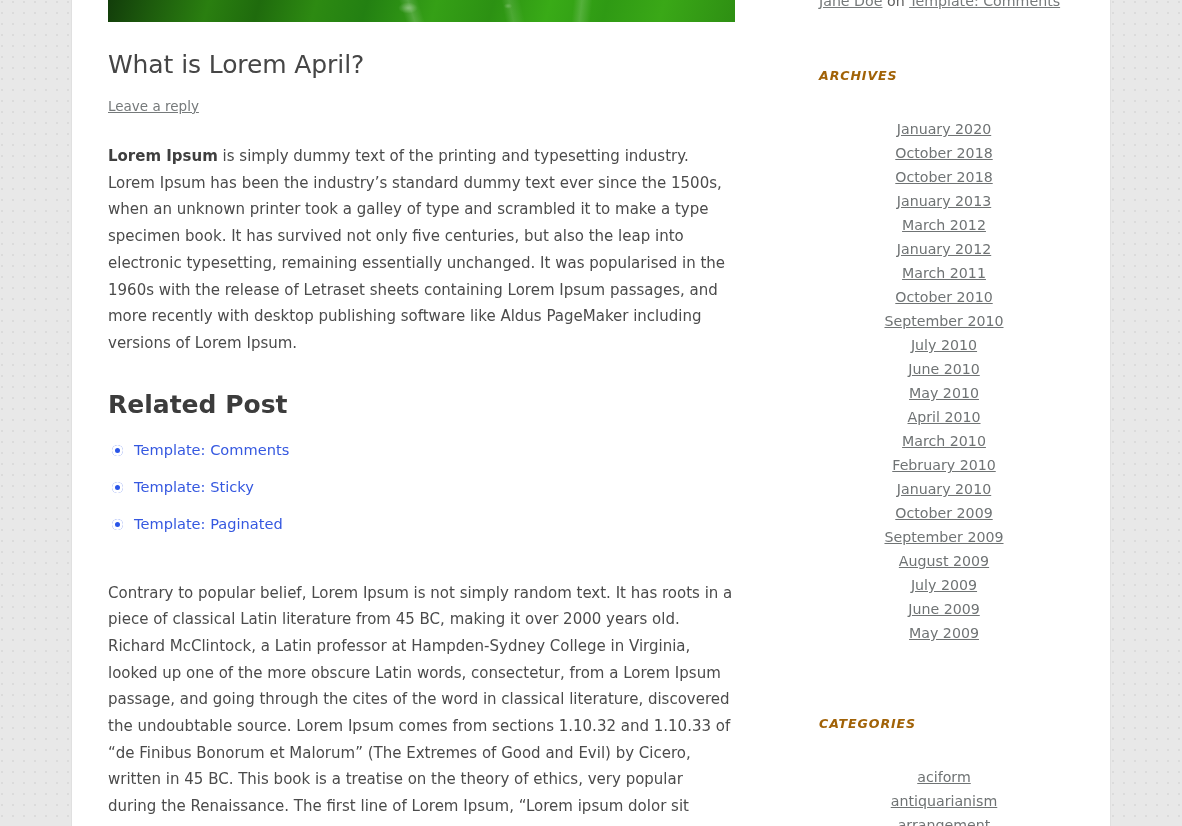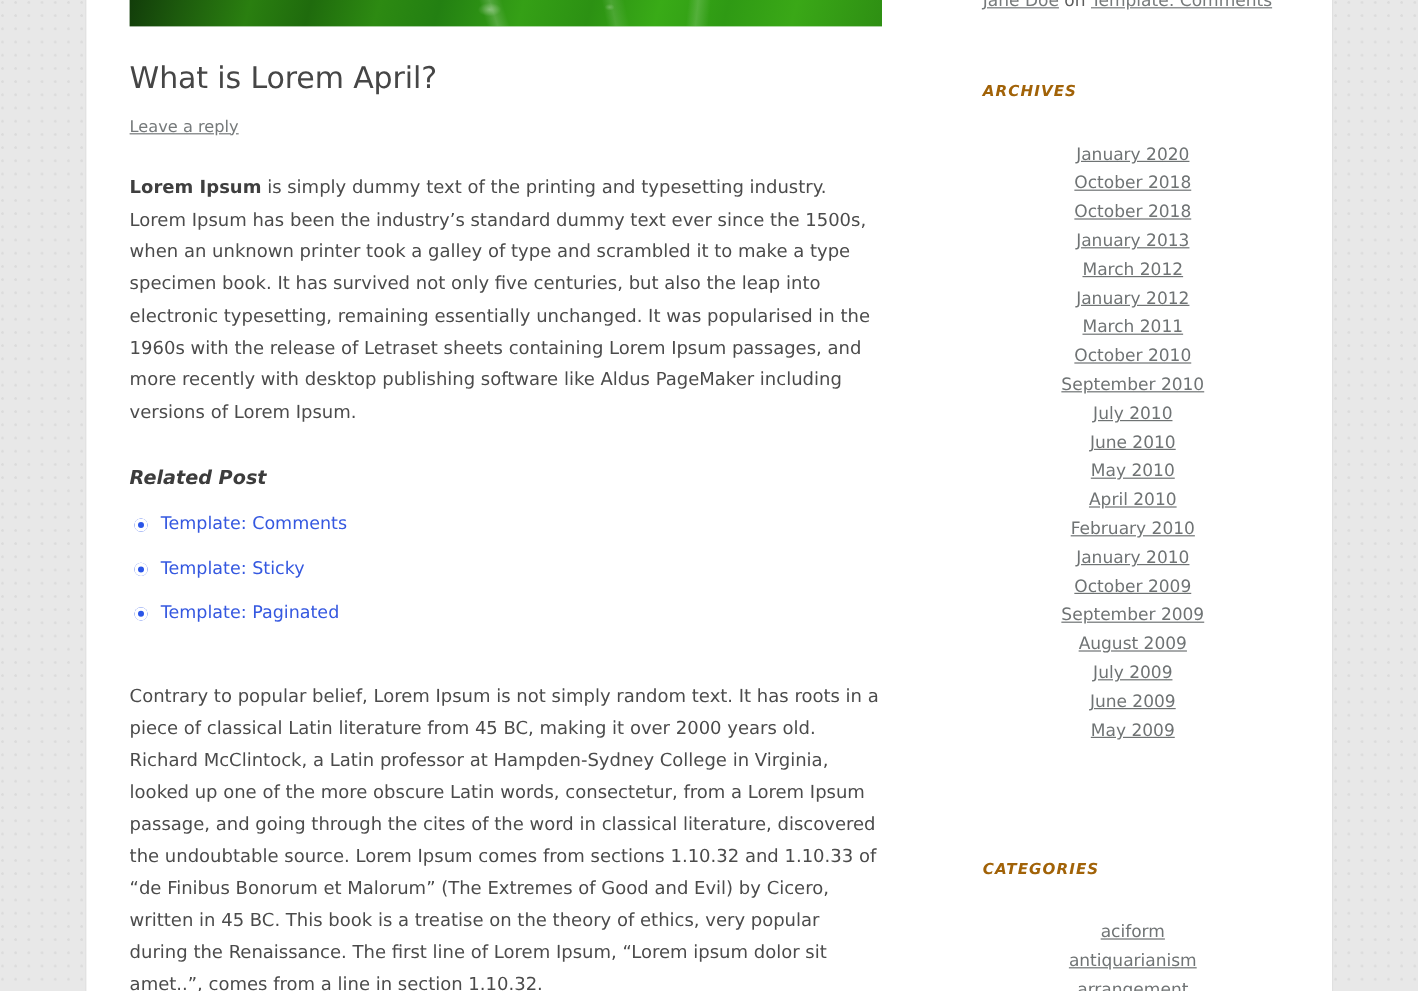--- a/index.html
+++ b/index.html
@@ -95,26 +95,25 @@
 
   .entry-content p {
     font-size: 15px;
     line-height: 1.78;
     color: #4b4b4b;
     margin: 0 0 22px 0;
   }
   .entry-content p strong { font-weight: 700; color: #3f3f3f; }
 
   .entry-content h2.section-heading {
-    font-size: 16px;
+    font-size: 25px;
     font-weight: 700;
     color: #3c3c3c;
     margin: 30px 0 0 0;
     line-height: 1.4;
-    font-style: italic;
   }
 
   ul.related-list {
     list-style: none;
     margin: 19px 0 0 0;
     padding: 0 0 0 4px;
   }
   ul.related-list li {
     position: relative;
     padding-left: 22px;
@@ -249,20 +248,21 @@
           <li><a href="#">January 2013</a></li>
           <li><a href="#">March 2012</a></li>
           <li><a href="#">January 2012</a></li>
           <li><a href="#">March 2011</a></li>
           <li><a href="#">October 2010</a></li>
           <li><a href="#">September 2010</a></li>
           <li><a href="#">July 2010</a></li>
           <li><a href="#">June 2010</a></li>
           <li><a href="#">May 2010</a></li>
           <li><a href="#">April 2010</a></li>
+          <li><a href="#">March 2010</a></li>
           <li><a href="#">February 2010</a></li>
           <li><a href="#">January 2010</a></li>
           <li><a href="#">October 2009</a></li>
           <li><a href="#">September 2009</a></li>
           <li><a href="#">August 2009</a></li>
           <li><a href="#">July 2009</a></li>
           <li><a href="#">June 2009</a></li>
           <li><a href="#">May 2009</a></li>
         </ul>
       </section>

